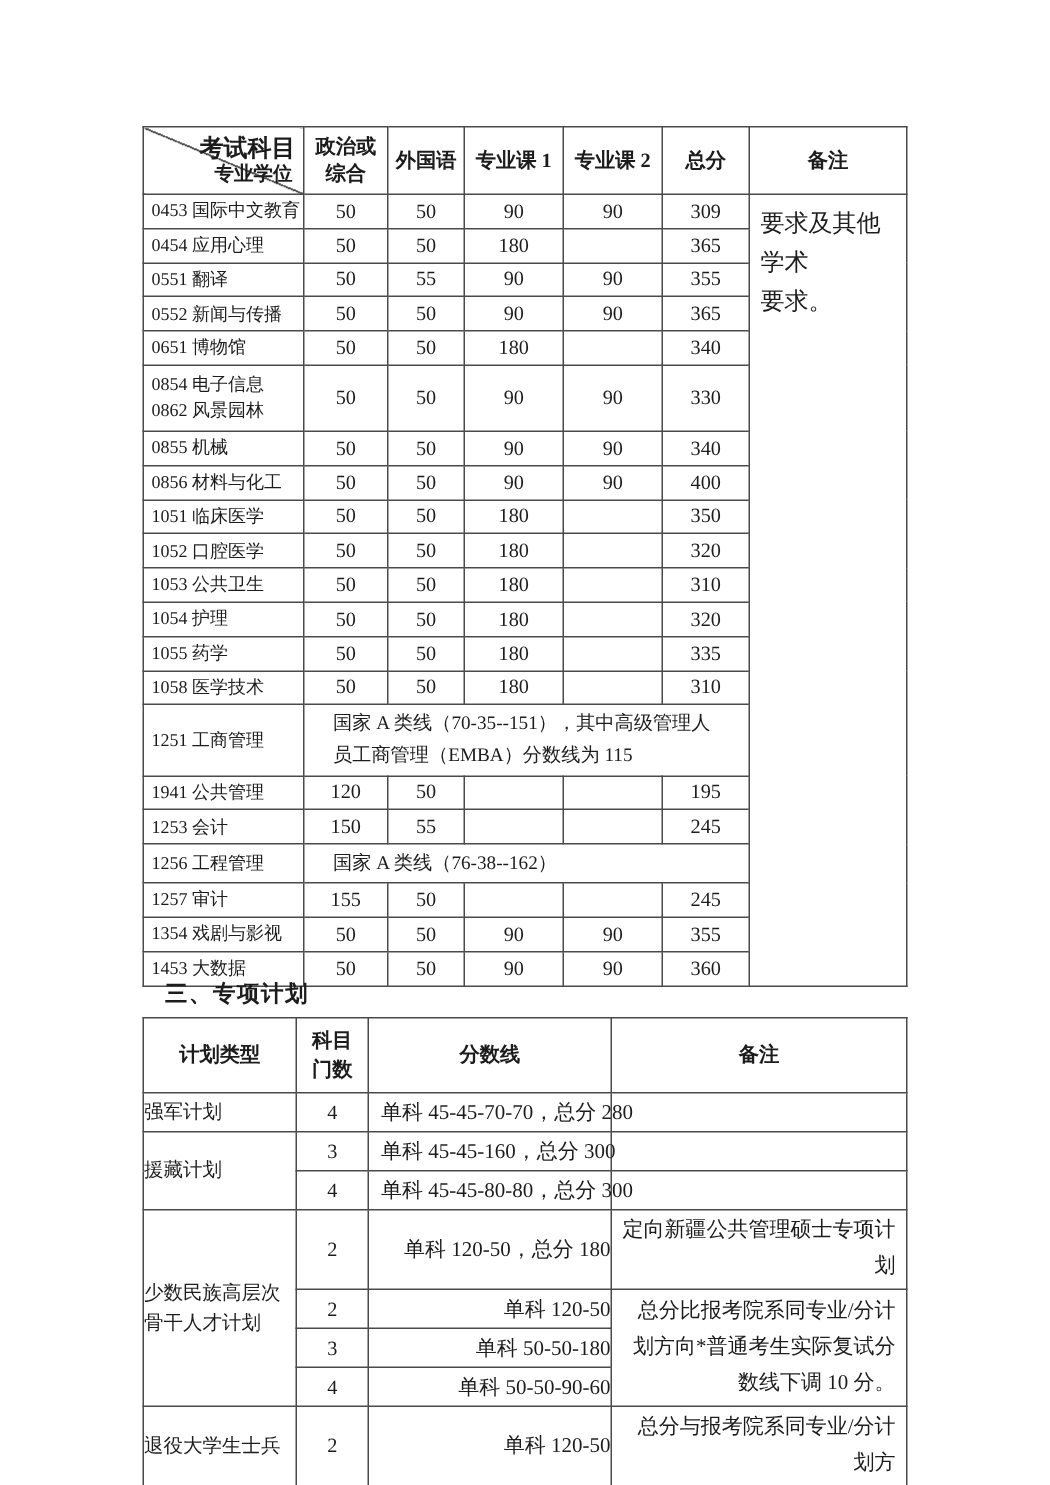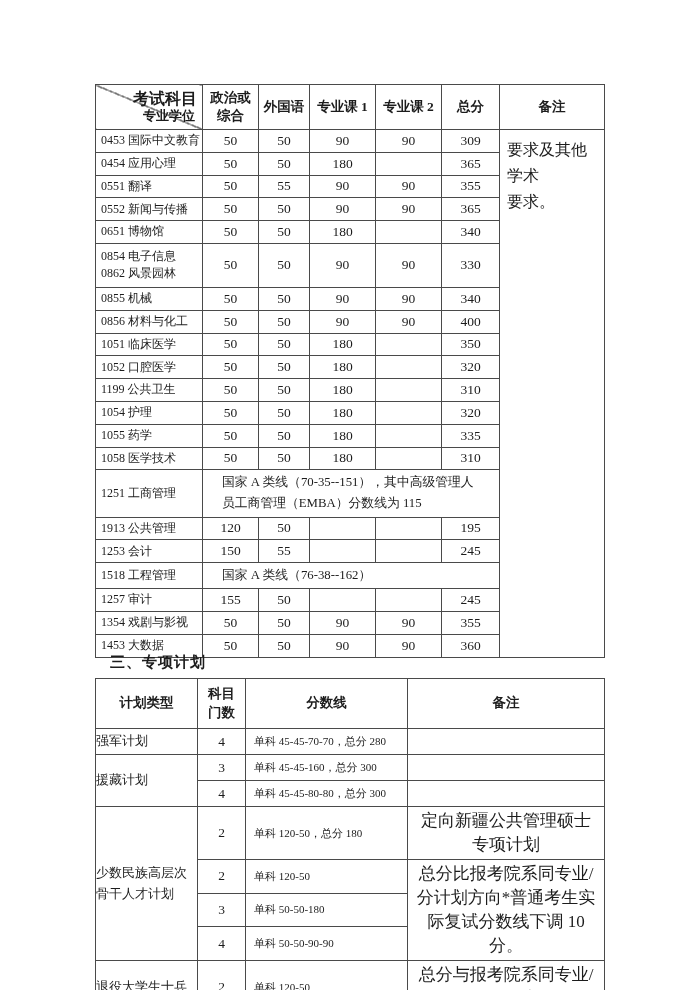--- a/index.html
+++ b/index.html
@@ -39,22 +39,22 @@
   
   .sec-title { position:absolute; left:110px; top:653px;
     font-size:15px; font-weight:bold; letter-spacing:1px; }
 
   
   .t2 { left:95px; top:678px; width:509px; }
   .t2 thead tr { height:50px; }
   .t2 tbody tr { height:26px; }
   .t2 .type { text-align:left; white-space:pre-line; font-size:13px; line-height:1.55; }
   .t2 .cnt { text-align:center; font-size:13.5px; }
-  .t2 .line { text-align:left; padding-left:8px; font-size:11px; white-space:nowrap; }
-  .t2 .remark2 { text-align:center; padding:2px 7px; font-size:17px; line-height:24px; vertical-align:middle; }
+  .t2 .line { text-align:right; padding-left:8px; font-size:14px; white-space:nowrap; }
+  .t2 .remark2 { text-align:right; padding:2px 7px; font-size:14px; line-height:24px; vertical-align:middle; }
 </style>
 </head>
 <body>
 
 <div class="page">
 
   <table class="t1">
     <colgroup>
       <col style="width:107px">
         <col style="width:56px">
@@ -171,21 +171,21 @@
         </tr>
         <tr>
           <td class="label">1052 口腔医学</td>
           <td class="num">50</td>
           <td class="num">50</td>
           <td class="num">180</td>
           <td class="num"></td>
           <td class="num">320</td>
         </tr>
         <tr>
-          <td class="label">1199 公共卫生</td>
+          <td class="label">1053 公共卫生</td>
           <td class="num">50</td>
           <td class="num">50</td>
           <td class="num">180</td>
           <td class="num"></td>
           <td class="num">310</td>
         </tr>
         <tr>
           <td class="label">1054 护理</td>
           <td class="num">50</td>
           <td class="num">50</td>
@@ -207,37 +207,37 @@
           <td class="num">50</td>
           <td class="num">180</td>
           <td class="num"></td>
           <td class="num">310</td>
         </tr>
         <tr class="tall">
           <td class="label">1251 工商管理</td>
           <td colspan="5" class="merged">国家 A 类线（70-35--151），其中高级管理人员工商管理（EMBA）分数线为 115</td>
         </tr>
         <tr>
-          <td class="label">1913 公共管理</td>
+          <td class="label">1941 公共管理</td>
           <td class="num">120</td>
           <td class="num">50</td>
           <td class="num"></td>
           <td class="num"></td>
           <td class="num">195</td>
         </tr>
         <tr>
           <td class="label">1253 会计</td>
           <td class="num">150</td>
           <td class="num">55</td>
           <td class="num"></td>
           <td class="num"></td>
           <td class="num">245</td>
         </tr>
         <tr>
-          <td class="label">1518 工程管理</td>
+          <td class="label">1256 工程管理</td>
           <td colspan="5" class="merged">国家 A 类线（76-38--162）</td>
         </tr>
         <tr>
           <td class="label">1257 审计</td>
           <td class="num">155</td>
           <td class="num">50</td>
           <td class="num"></td>
           <td class="num"></td>
           <td class="num">245</td>
         </tr>
@@ -315,21 +315,21 @@
           <td class="cnt">2</td>
           <td class="line">单科 120-50</td>
           <td rowspan="3" class="remark2">总分比报考院系同专业/分计划方向*普通考生实际复试分数线下调 10 分。</td>
         </tr>
         <tr>
           <td class="cnt">3</td>
           <td class="line">单科 50-50-180</td>
         </tr>
         <tr>
           <td class="cnt">4</td>
-          <td class="line">单科 50-50-90-90</td>
+          <td class="line">单科 50-50-90-60</td>
         </tr>
         <tr>
           <td rowspan="1" class="type">退役大学生士兵</td>
           <td class="cnt">2</td>
           <td class="line">单科 120-50</td>
           <td rowspan="1" class="remark2">总分与报考院系同专业/分计划方</td>
         </tr>
       </tbody>
   </table>
 

